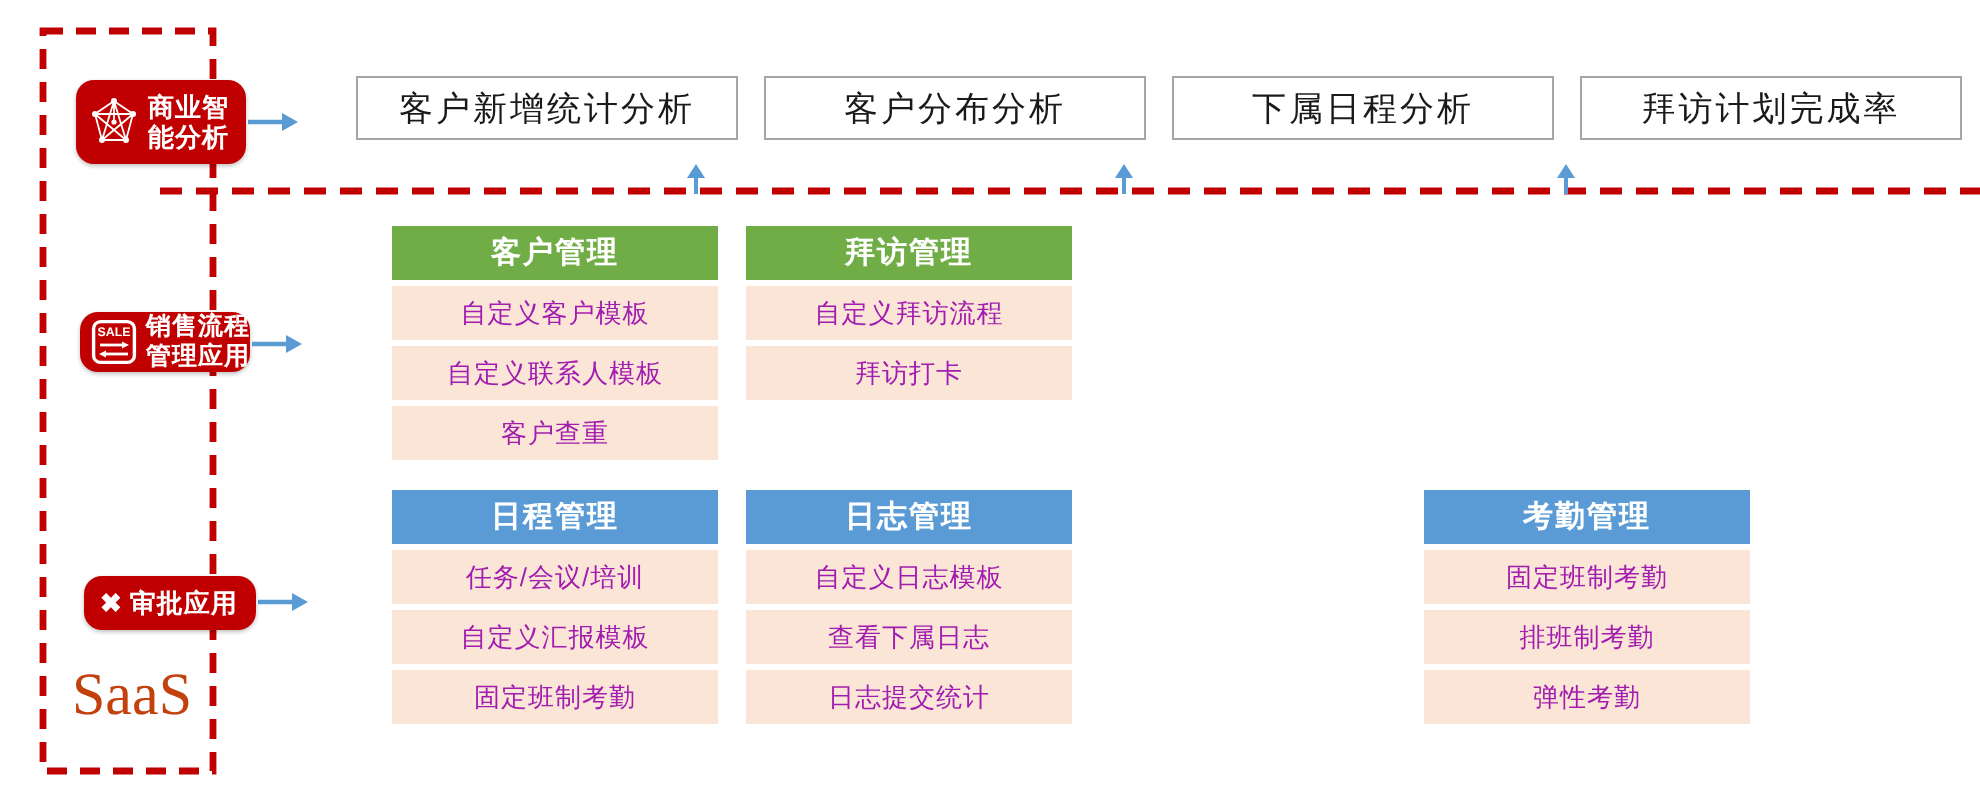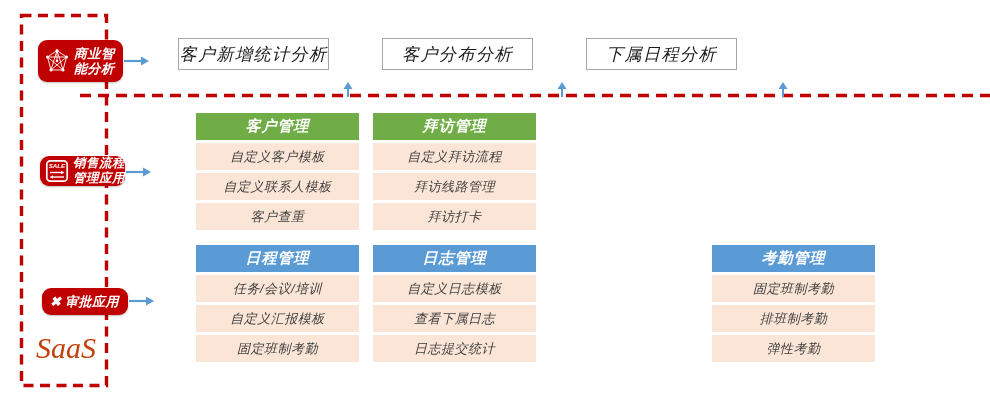--- a/index.html
+++ b/index.html
@@ -1,53 +1,52 @@
 <!DOCTYPE html>
 <html><head>
 <meta charset="utf-8">
 <style>
   html,body{margin:0;padding:0;background:#ffffff;}
   .stage{
     position:relative;width:990px;height:403px;background:#ffffff;overflow:hidden;
     font-family:"Liberation Sans", sans-serif;
-    font-style:italic;
   }
   .layer{position:absolute;left:0;top:0;}
   
   .pill{
     position:absolute;background:#c00000;border-radius:9px;color:#ffffff;
     display:flex;align-items:center;box-sizing:border-box;
     box-shadow:0 1px 2px rgba(0,0,0,0.25);
   }
   .pill .txt{font-size:13px;line-height:15px;font-weight:bold;letter-spacing:0.5px;white-space:nowrap;}
   .pill-bi{left:38px;top:40px;width:85px;height:42px;padding-left:6px;}
   .pill-sales{left:40px;top:156px;width:85px;height:30px;padding-left:5px;}
   .pill-sales .txt{font-size:12.5px;}
   .pill-approval{left:42px;top:288px;width:86px;height:27px;padding-left:8px;}
   .pill .ic{flex:0 0 auto;margin-right:4px;display:flex;align-items:center;justify-content:center;}
   .cross-glyph{font-size:13px;line-height:13px;font-weight:bold;}
   
   .abox{
-    position:absolute;top:38px;height:32px;width:151px;box-sizing:border-box;
+    position:absolute;top:38px;height:32px;width:191px;box-sizing:border-box;
     background:#ffffff;border:1px solid #a6a6a6;border-radius:0;
     display:flex;align-items:center;justify-content:center;
     font-family:"Liberation Serif", serif;font-size:17px;color:#1a1a1a;letter-spacing:1.5px;
   }
   
   .ptable{position:absolute;width:163px;padding-left:16px;}
   .ptable .hd{
     height:27px;display:flex;align-items:center;justify-content:center;
     color:#ffffff;font-weight:bold;font-size:15px;letter-spacing:1px;
   }
   .ptable.green .hd{background:#70ad47;}
   .ptable.blue .hd{background:#5b9bd5;}
   .ptable .rw{
     height:27px;margin-top:3px;background:#fbe5d6;
     display:flex;align-items:center;justify-content:center;
-    font-size:13px;color:#404040;letter-spacing:0.5px;
+    font-size:13px;color:#a21caf;letter-spacing:0.5px;
   }
   .saas{
     position:absolute;left:28px;top:331px;width:76px;text-align:center;
     font-family:"Liberation Serif", serif;font-size:30px;color:#c2410c;
   }
 </style>
 </head>
 <body>
 
 <div class="stage">
@@ -130,31 +129,31 @@
   </div>
 
   <div class="pill pill-approval">
     <span class="ic cross-glyph">✖</span>
     <span class="txt">审批应用</span>
   </div>
 
   <div class="abox" style="left:178px">客户新增统计分析</div>
   <div class="abox" style="left:382px">客户分布分析</div>
   <div class="abox" style="left:586px">下属日程分析</div>
+  <div class="abox" style="left:790px">拜访计划完成率</div>
 
   <div class="ptable green" style="left:180px;top:113px">
     <div class="hd">客户管理</div>
     <div class="rw">自定义客户模板</div>
     <div class="rw">自定义联系人模板</div>
     <div class="rw">客户查重</div>
   </div>
   <div class="ptable green" style="left:357px;top:113px">
     <div class="hd">拜访管理</div>
     <div class="rw">自定义拜访流程</div>
-    <div class="rw">拜访线路管理</div>
     <div class="rw">拜访打卡</div>
   </div>
 
   <div class="ptable blue" style="left:180px;top:245px">
     <div class="hd">日程管理</div>
     <div class="rw">任务/会议/培训</div>
     <div class="rw">自定义汇报模板</div>
     <div class="rw">固定班制考勤</div>
   </div>
   <div class="ptable blue" style="left:357px;top:245px">

